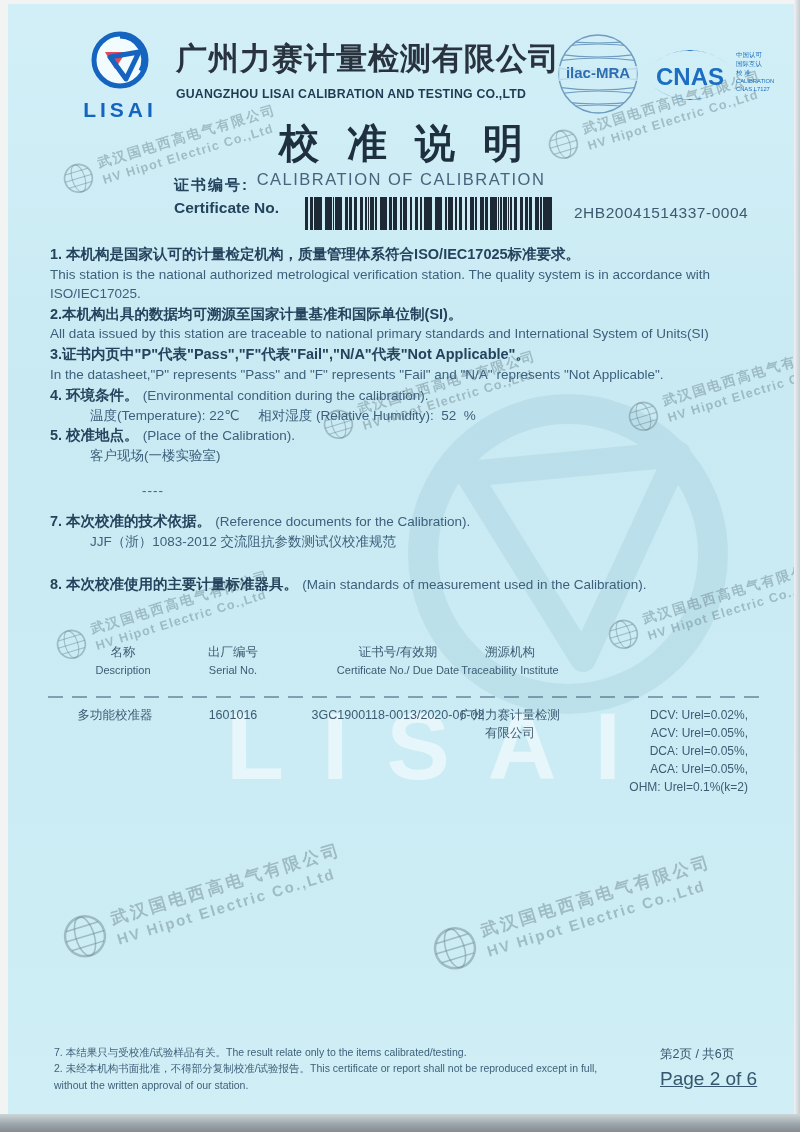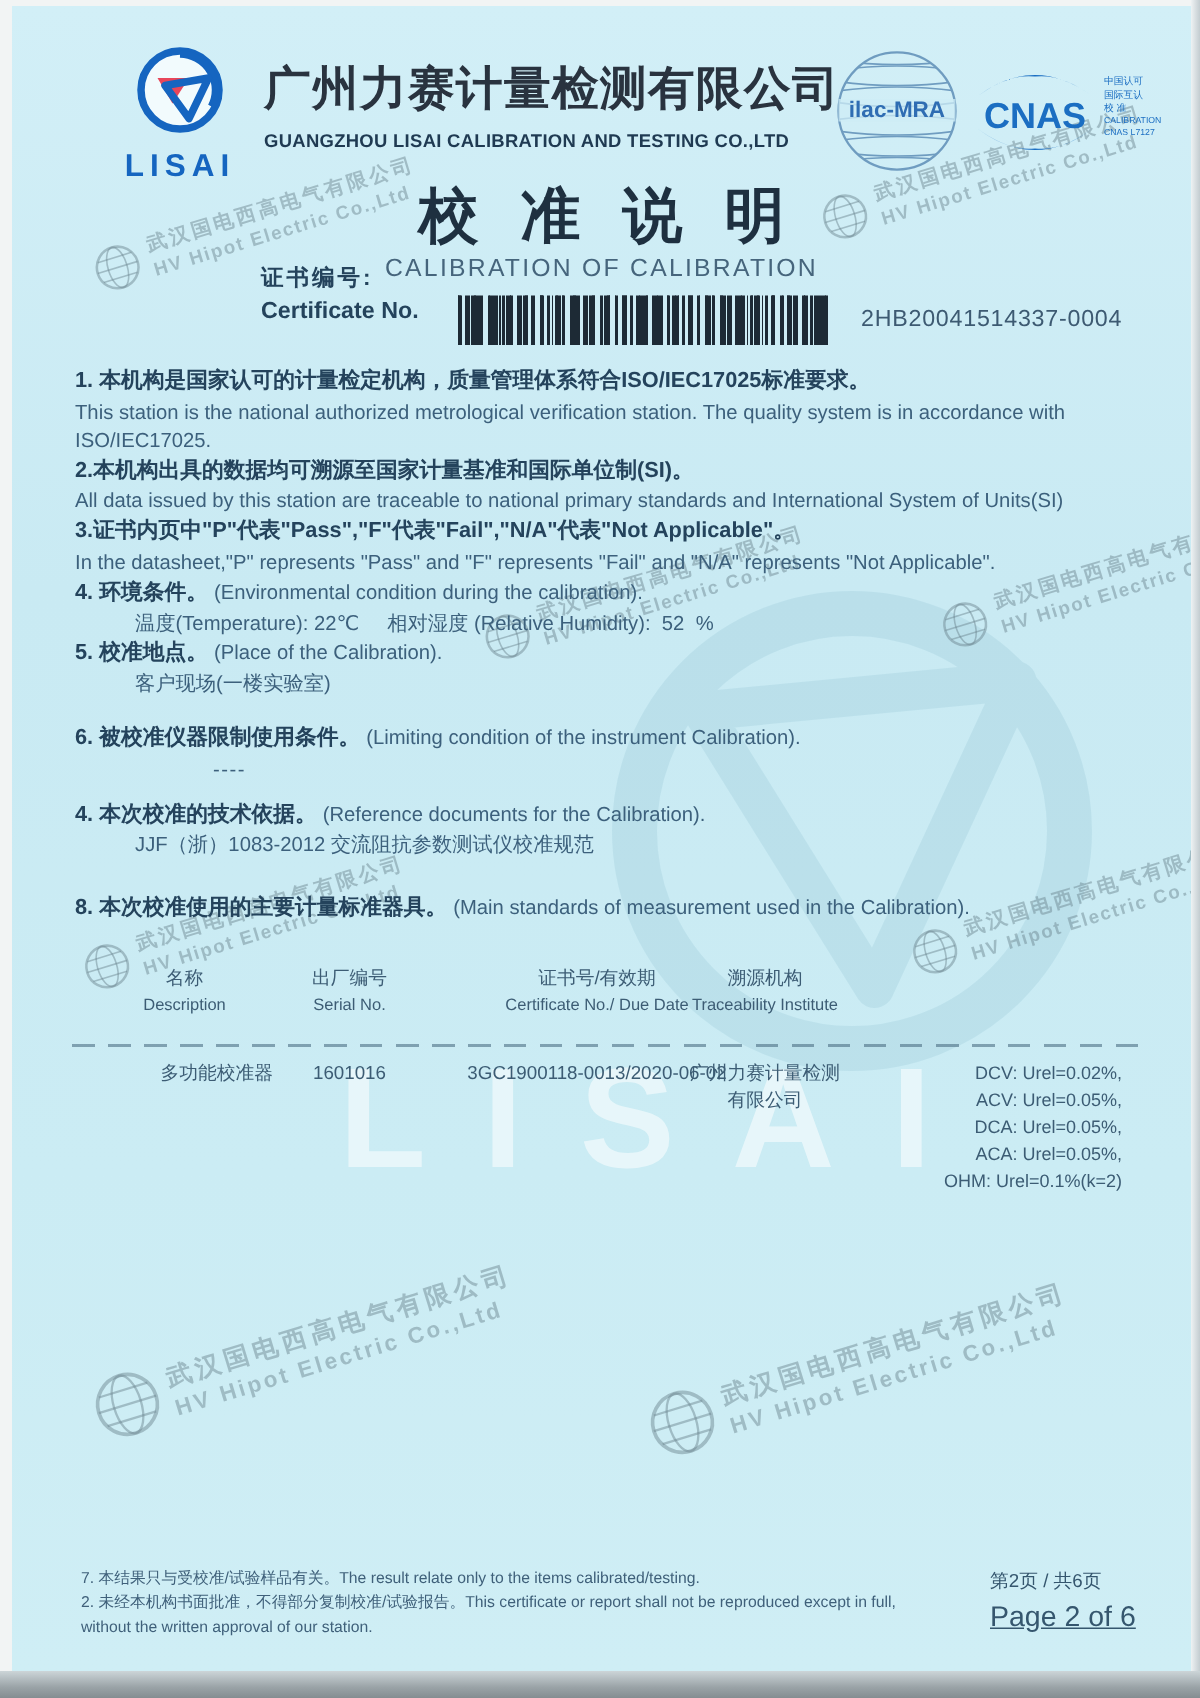--- a/index.html
+++ b/index.html
@@ -57,21 +57,21 @@
   .gap16{margin-top:16px;} .gap10{margin-top:10px;} .gap22{margin-top:22px;}
 
   
   .tbl-head{position:absolute;top:640px;font-size:12.5px;color:#3c5c74;text-align:center;line-height:1.35;}
   .tbl-head .en{font-size:11px;margin-top:2px;}
   .th1{left:60px;width:110px;} .th2{left:175px;width:100px;} .th3{left:300px;width:180px;}
   .th4{left:452px;width:100px;} .th5{left:585px;width:150px;}
   .tbl-rule{position:absolute;left:40px;right:30px;top:692px;height:2px;opacity:.55;
     background:repeating-linear-gradient(90deg,#41647a 0 15px,transparent 15px 24px);}
   .tbl-cell{position:absolute;top:702px;font-size:12.5px;color:#3c5c74;text-align:center;line-height:1.45;}
-  .tc1{left:64px;width:110px;text-align:right;} .tc2{left:175px;width:100px;} .tc3{left:290px;width:200px;}
+  .tc1{left:52px;width:110px;} .tc2{left:175px;width:100px;} .tc3{left:290px;width:200px;}
   .tc4{left:452px;width:100px;} 
   .tc5{left:582px;width:158px;text-align:right;font-size:12px;line-height:1.5;}
 
   
   .wm{position:absolute;display:flex;align-items:center;gap:7px;transform:rotate(-17deg);transform-origin:left center;
     color:rgba(108,133,145,0.48);font-weight:bold;white-space:nowrap;pointer-events:none;}
   .wm .l1{font-size:13.5px;letter-spacing:2px;}
   .wm .l2{font-size:12.5px;letter-spacing:1.2px;margin-top:1px;}
   .wm.big .l1{font-size:17px;letter-spacing:3px;}
   .wm.big .l2{font-size:15px;letter-spacing:2px;}
@@ -296,26 +296,25 @@
       <div class="sec-cn"><span>4. 环境条件。</span> <span class="sec-en-inline">(Environmental condition during the calibration).</span></div>
       <div class="sec-sub">温度(Temperature): 22℃     相对湿度 (Relative Humidity):  52  %</div>
     </div>
 
     <div>
       <div class="sec-cn"><span>5. 校准地点。</span> <span class="sec-en-inline">(Place of the Calibration).</span></div>
       <div class="sec-sub">客户现场(一楼实验室)</div>
     </div>
 
     <div class="gap16">
-      <div class="sec-cn"><span>6. 被校准仪器限制使用条件。</span> <span class="sec-en-inline">(Limiting condition of the instrument Calibration).</span></div>
       <div class="sec-sub dashes">----</div>
     </div>
 
     <div class="gap10">
-      <div class="sec-cn"><span>4. 本次校准的技术依据。</span> <span class="sec-en-inline">(Reference documents for the Calibration).</span></div>
+      <div class="sec-cn"><span>7. 本次校准的技术依据。</span> <span class="sec-en-inline">(Reference documents for the Calibration).</span></div>
       <div class="sec-sub">JJF（浙）1083-2012 交流阻抗参数测试仪校准规范</div>
     </div>
 
     <div class="gap22">
       <div class="sec-cn"><span>8. 本次校准使用的主要计量标准器具。</span> <span class="sec-en-inline">(Main standards of measurement used in the Calibration).</span></div>
     </div>
 
   </div>
 
   <div class="tbl-head th1">

